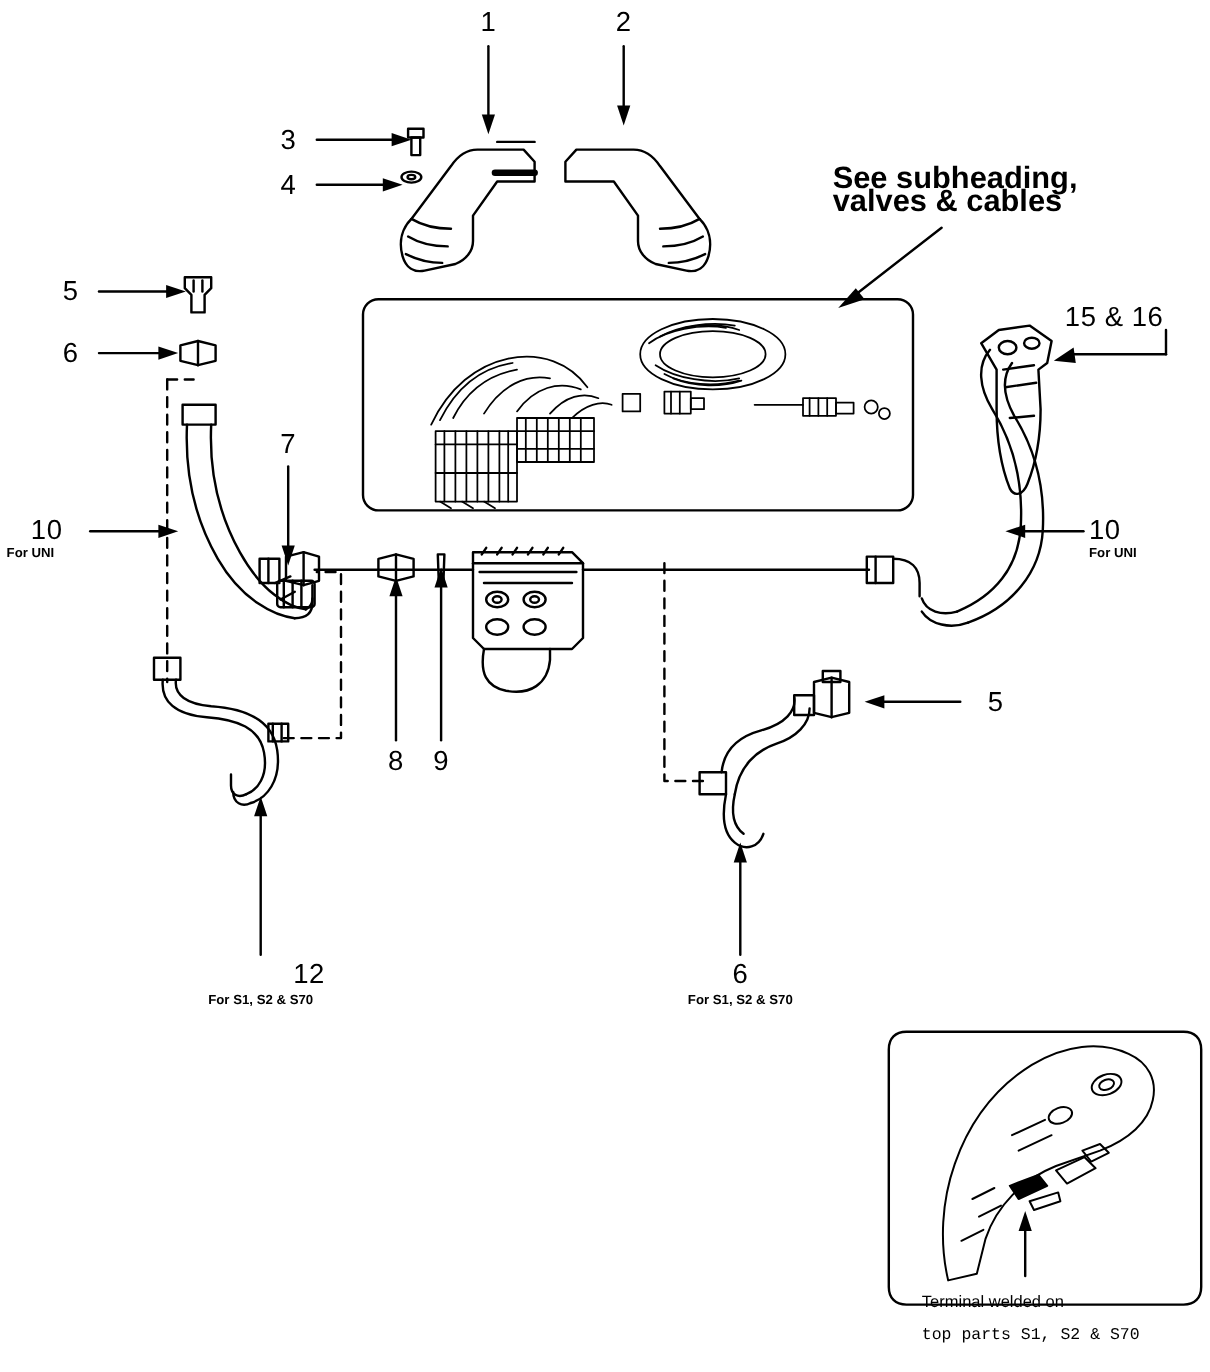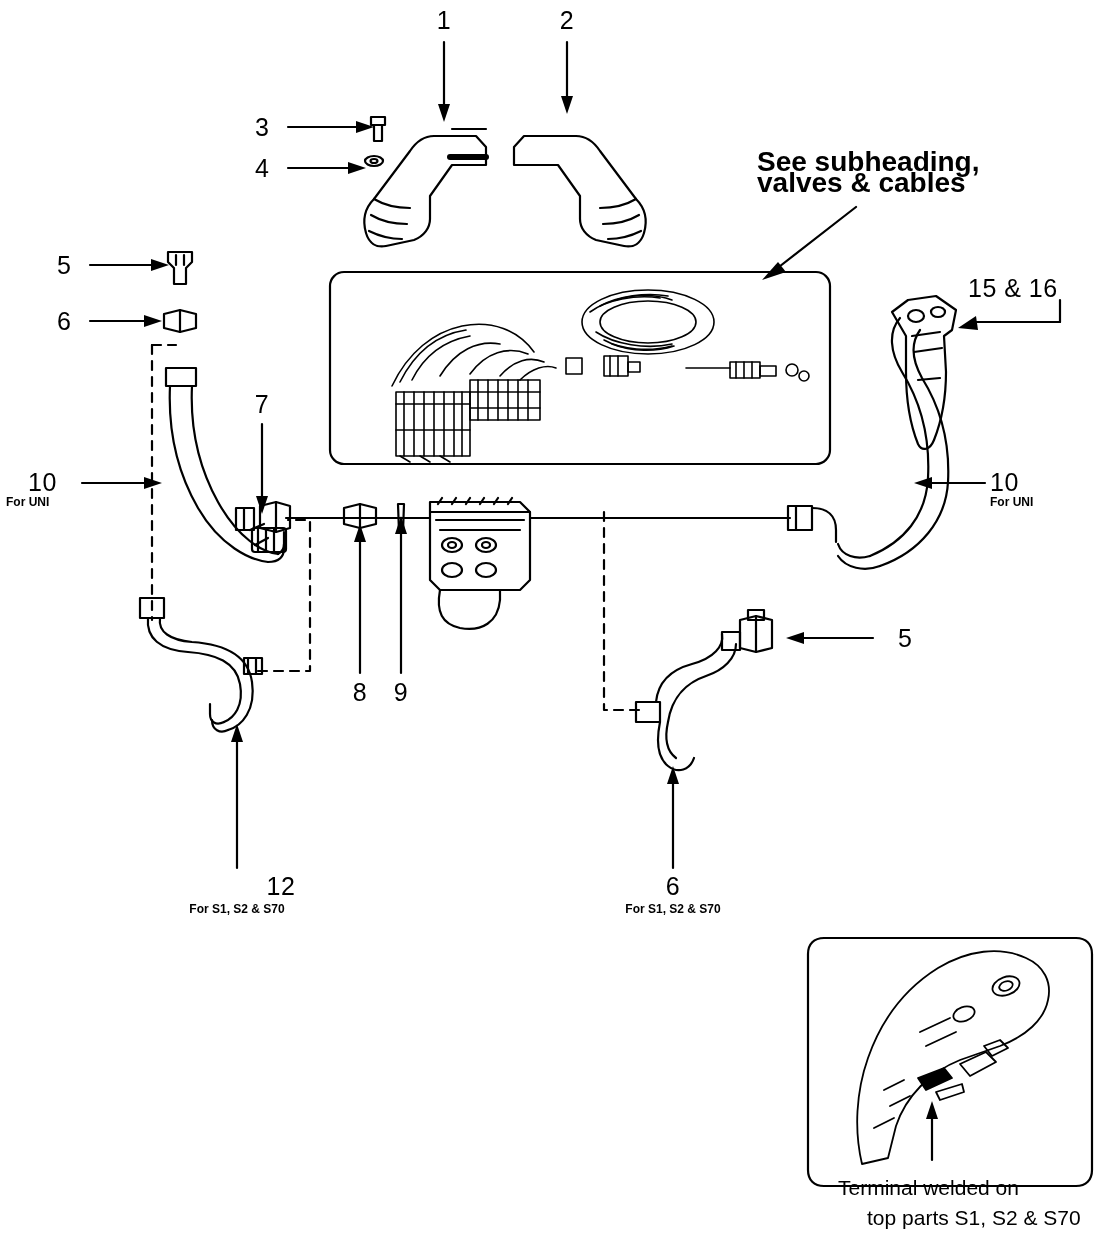--- a/index.html
+++ b/index.html
@@ -34,21 +34,21 @@
   .sub {
     font-size: 12px;
     font-weight: bold;
   }
   .note {
     font-size: 28px;
     line-height: 1.3;
     font-weight: bold;
   }
   .inset-note {
-    font-size: 21px;
+    font-size: 15px;
     line-height: 1.35;
   }
   .ctr { text-align: center; transform: translateX(-50%); }
 </style>
 </head>
 <body>
 
 <div id="page">
 
   <svg id="svg-root" viewBox="0 0 1100 1247">
@@ -376,15 +376,15 @@
   <div class="lbl sub ctr" style="left:673px; top:902px;">For S1, S2 &amp; S70</div>
 
   <div class="lbl num" style="left:898px; top:624px;">5</div>
 
   <div class="lbl num" style="left:968px; top:274px;">15 &amp; 16</div>
 
   <div class="lbl note" style="left:757px; top:144px;">See subheading,</div>
   <div class="lbl note" style="left:757px; top:165px;">valves &amp; cables</div>
 
   <div class="lbl inset-note" style="left:838px; top:1174px;">Terminal welded on</div>
-  <div class="lbl inset-note" style="left:867px; top:1204px;">top parts S1, S2 &amp; S70</div>
+  <div class="lbl inset-note" style="left:838px; top:1204px;font-family:Liberation Mono, monospace;">top parts S1, S2 &amp; S70</div>
 
 </div>
 
 </body></html>

